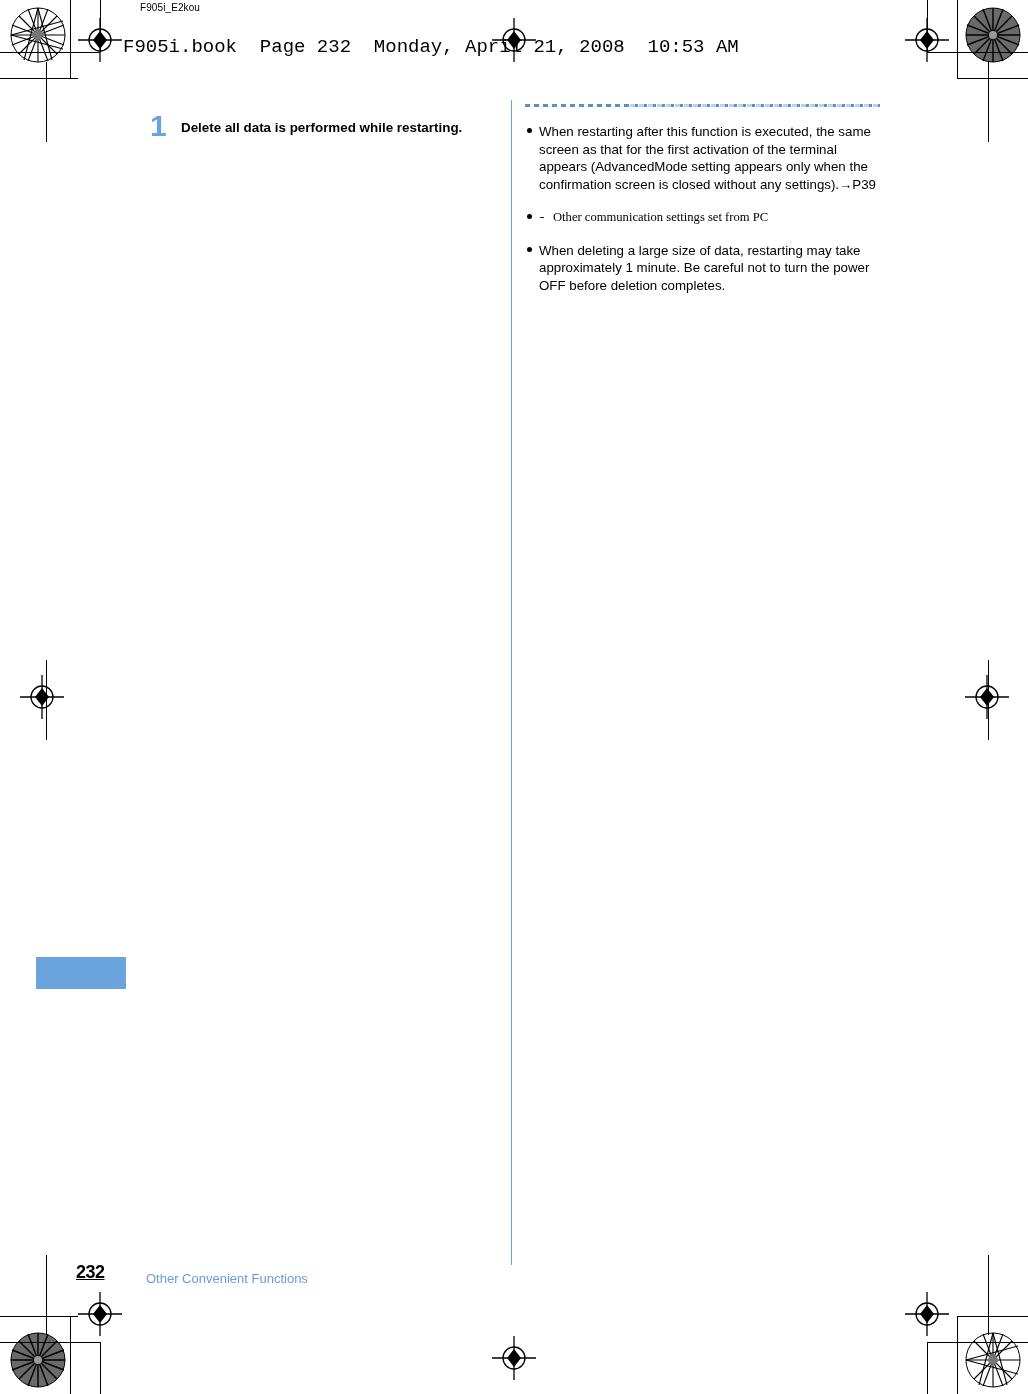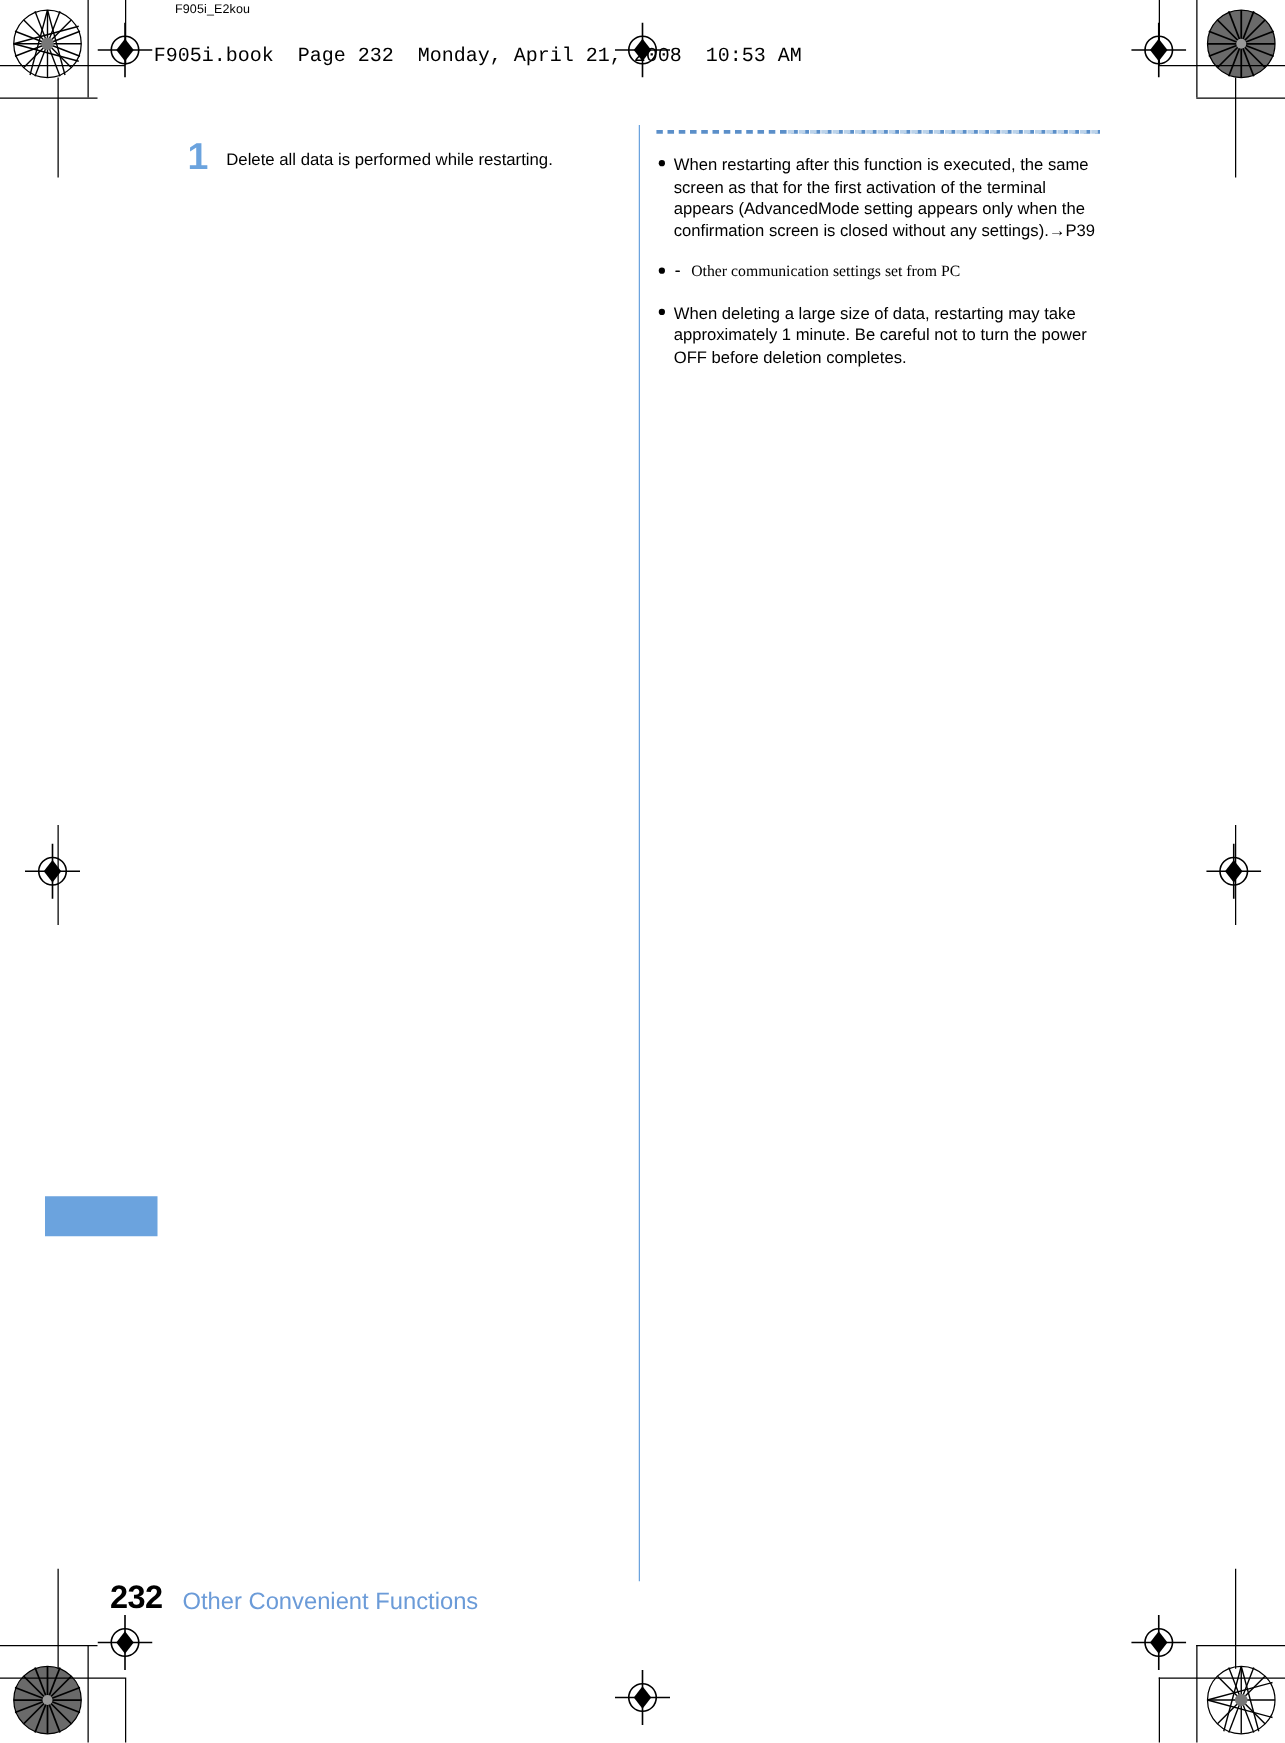--- a/index.html
+++ b/index.html
@@ -37,21 +37,21 @@
     left: 140px; top: 2px;
     font-size: 10px;
     font-weight: normal;
     color: #000000;
     letter-spacing: 0.1px;
   }
   .book-line {
     position: absolute;
     left: 123px; top: 36px;
     font-family: "Liberation Mono", monospace;
-    font-size: 16px;
+    font-size: 19px;
     color: #000;
     white-space: pre;
   }
 
   
   .col-left {
     position: absolute;
     left: 150px; top: 100px;
     width: 345px;
   }
@@ -136,21 +136,21 @@
     line-height: 13px;
     vertical-align: 1px;
     margin: 0 1px;
     background: #fff;
     letter-spacing: 1px;
   }
 
   .note {
     margin-top: 18px;
     font-size: 13.4px;
-    font-weight: normal;
+    font-weight: bold;
     line-height: 19px;
     color: #000;
   }
 
   
   .info-dots {
     height: 3px;
     width: 100%;
     background-image:
       linear-gradient(to right, #5b8fc9 0 5px, transparent 5px 9px);
@@ -218,30 +218,31 @@
 
   
   .tab-marker {
     position: absolute;
     left: 36px; top: 957px;
     width: 90px; height: 32px;
     background: #6ba3de;
   }
   .page-num {
     position: absolute;
-    left: 88px; top: 1262px;
-    font-size: 26px;
+    left: 76px; top: 1262px;
+    font-size: 18px;
     font-weight: bold;
     color: #000;
     letter-spacing: -0.5px;
+    text-decoration: underline;
   }
   .chapter-name {
     position: absolute;
     left: 146px; top: 1271px;
-    font-size: 19px;
+    font-size: 13px;
     color: #6b9bd8;
   }
 </style>
 </head>
 <body>
 
 <div class="marks">
 
   <div class="starburst" style="left:8px;  top:5px;">
     <svg width="60" height="60" viewBox="0 0 60 60">

